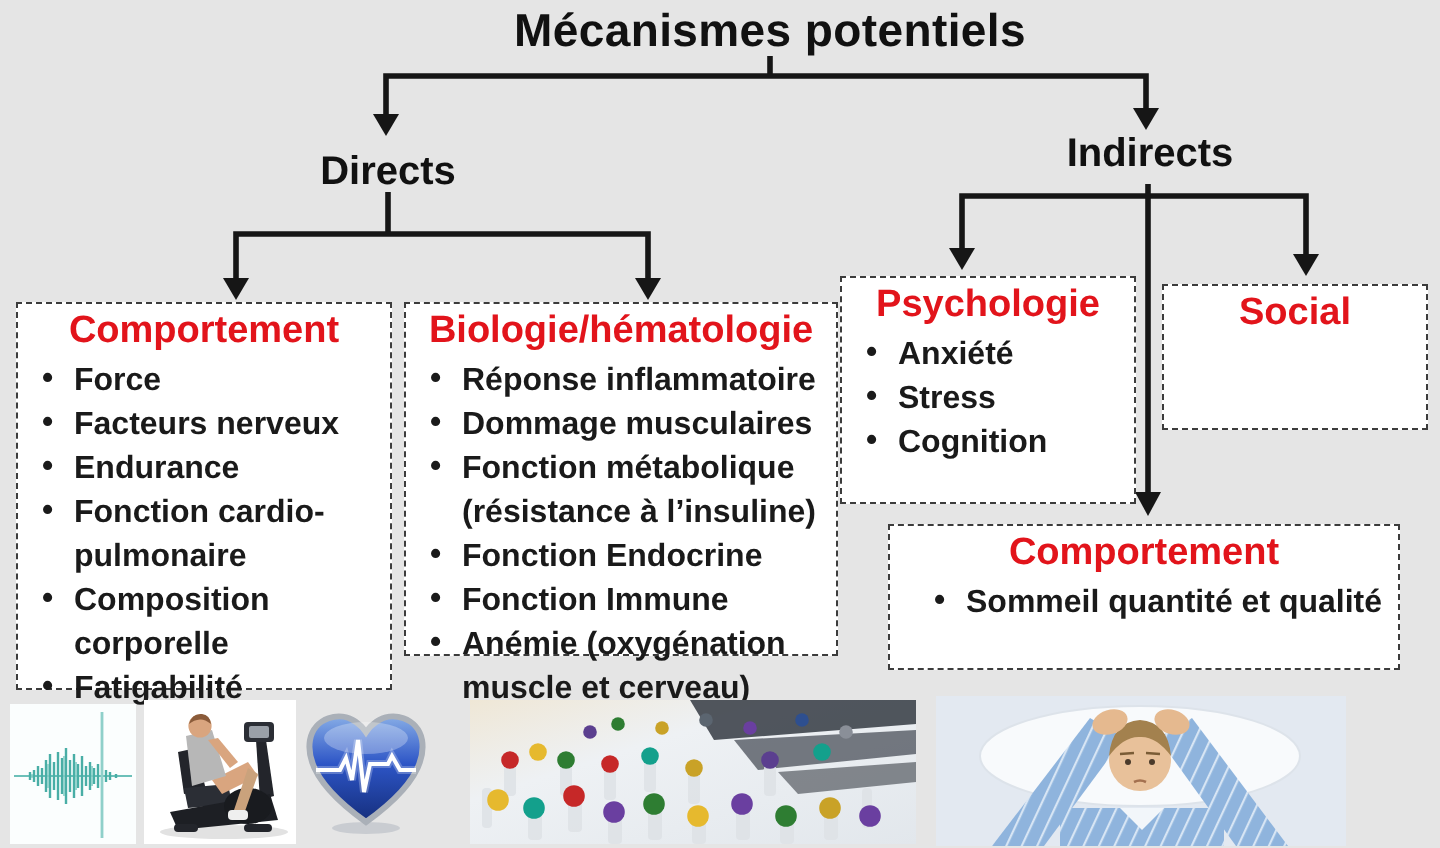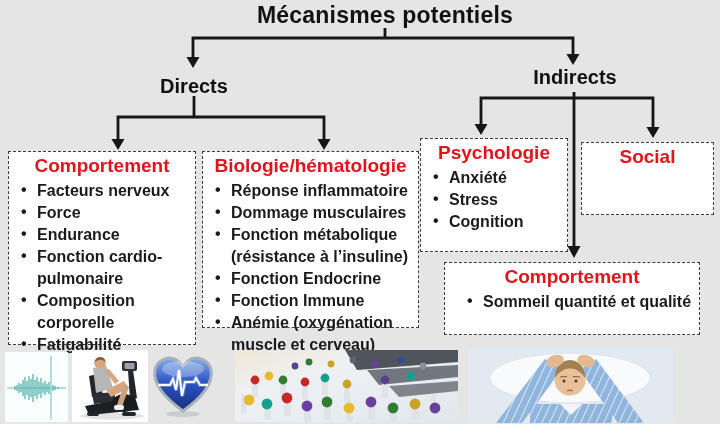--- a/index.html
+++ b/index.html
@@ -58,22 +58,22 @@
       <polygon points="567.5,246 580.5,246 574,258"></polygon>
     </g>
   </svg>
 
   <div class="abs branch-label" style="left:148px;top:75px;width:92px;">Directs</div>
   <div class="abs branch-label" style="left:526px;top:66px;width:98px;">Indirects</div>
 
   <div class="dbox" style="left:8px;top:151px;width:188px;height:194px;">
     <div class="box-title">Comportement</div>
     <ul class="box-list">
+        <li>Force</li>
         <li>Facteurs nerveux</li>
-        <li>Force</li>
         <li>Endurance</li>
         <li>Fonction cardio-pulmonaire</li>
         <li>Composition corporelle</li>
         <li>Fatigabilité</li>
       </ul>
   </div>
 
   <div class="dbox" style="left:202px;top:151px;width:217px;height:177px;">
     <div class="box-title">Biologie/hématologie</div>
     <ul class="box-list">

